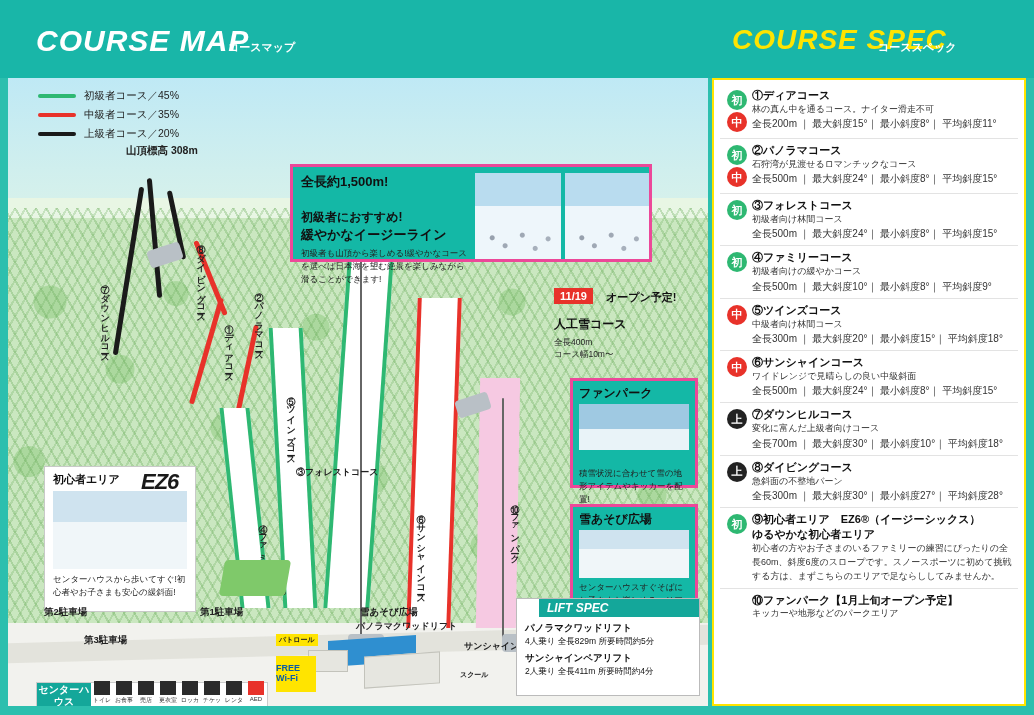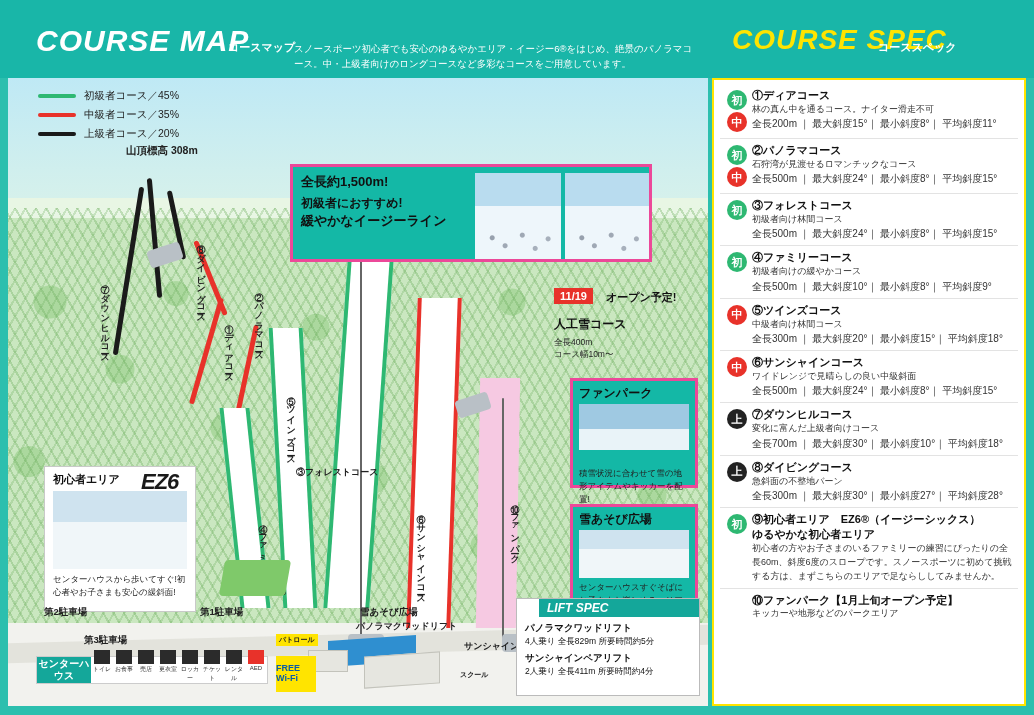--- a/index.html
+++ b/index.html
@@ -177,22 +177,22 @@
     background: #ffffff; border: 1px solid #bbb;
   }
   .lift-spec-head {
     background: #14a79a; color: #fff; font-size: 12px; font-weight: bold;
     font-style: italic; padding: 2px 8px; margin-left: 22px;
   }
   .lift-spec-body { padding: 4px 8px; font-size: 8.5px; line-height: 1.5; color: #111; }
   .lift-name { font-size: 9.5px; font-weight: bold; color: #111; }
   
   .center-house {
-    position: absolute; left: 28px; top: 578px; width: 232px; height: 28px;
-    background: #ffffff; border: 1px solid #ccc; display: flex; align-items: flex-end;
+    position: absolute; left: 28px; top: 604px; width: 232px; height: 28px;
+    background: #ffffff; border: 1px solid #ccc; display: flex; align-items: center;
   }
   .ch-label {
     background: #14a79a; color: #fff; font-size: 10px; font-weight: bold;
     width: 54px; height: 100%; display: flex; align-items: center; justify-content: center;
     text-align: center; line-height: 1.25;
   }
   .ch-icons { display: flex; flex: 1; }
   .ch-icon {
     flex: 1; text-align: center; font-size: 6px; color: #333;
   }
@@ -221,21 +221,20 @@
 </style>
 </head>
 <body>
 
 <div class="page">
 
   <div class="header">
     <div class="hdr-left">
       <div class="course-map-title">COURSE MAP</div>
       <div class="course-map-sub">コースマップ</div>
-      <div class="hdr-desc">スノースポーツ初心者でも安心のゆるやかエリア・イージー6®をはじめ、絶景のパノラマコース。中・上級者向けのロングコースなど多彩なコースをご用意しています。</div>
     </div>
     <div class="hdr-right">
       <div class="course-spec-title">COURSE SPEC</div>
       <div class="course-spec-sub">コーススペック</div>
     </div>
   </div>
 
   <div class="map-panel">
     <div class="sky"></div>
     <div class="snowfield"></div>
@@ -295,22 +294,23 @@
     <div class="map-label" style="left:348px; top:542px;">
       <span>パノラマクワッドリフト</span>
     </div>
     <div class="map-label" style="left:456px; top:562px;">
       <span>サンシャインペアリフト</span>
     </div>
 
     <div class="callout" style="left:282px; top:86px; width:362px; height:98px;">
       <div style="position:absolute; left:8px; top:6px; width:168px;">
         <div class="callout-title" style="font-size:13px;">全長約1,500m!</div>
-        <div class="callout-title" style="margin-top:4px;">初級者におすすめ!</div>
+        <div class="callout-title" style="margin-top:18px;">初級者におすすめ!</div>
         <div class="callout-title" style="font-size:13px;">緩やかなイージーライン</div>
+        <div class="callout-text" style="margin-top:3px;">初級者も山頂から楽しめる!緩やかなコースを選べば日本海を望む絶景を楽しみながら滑ることができます!</div>
       </div>
       <div class="photo snow" style="position:absolute; left:182px; top:6px; width:86px; height:86px;"></div>
       <div class="photo snow" style="position:absolute; left:272px; top:6px; width:84px; height:86px;"></div>
     </div>
 
     <div style="position:absolute; left:546px; top:210px; width:148px; height:84px;">
       <div class="tag-red" style="left:0; top:0;">11/19</div>
       <div class="open-note" style="position:absolute; left:52px; top:2px;">オープン予定!</div>
       <div class="callout-title" style="position:absolute; left:0; top:28px;">人工雪コース</div>
       <div class="callout-text" style="position:absolute; left:0; top:48px;">全長400m</div>

